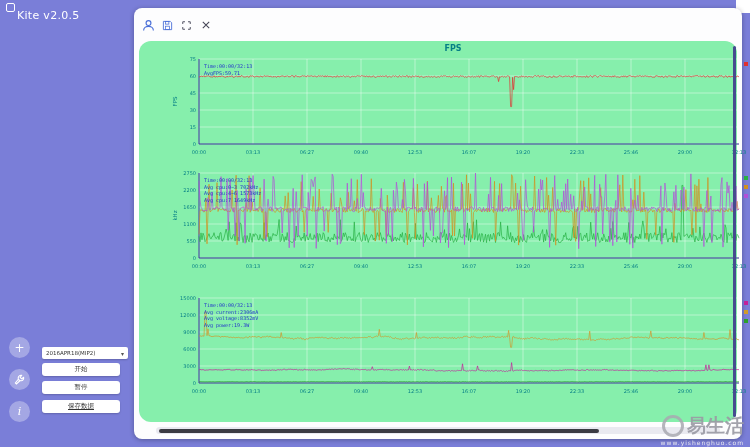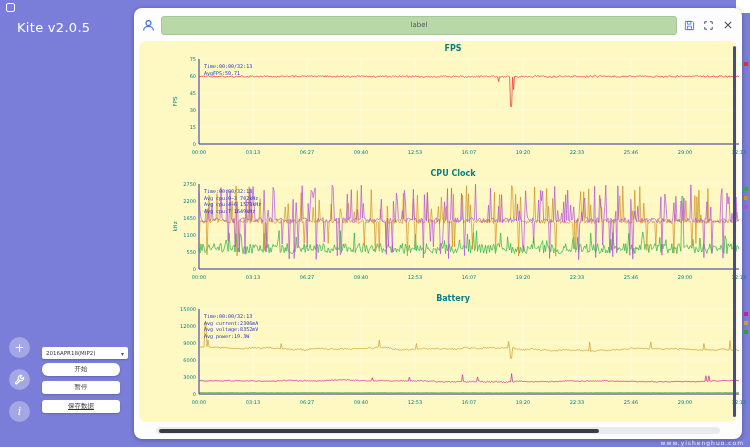--- a/index.html
+++ b/index.html
@@ -3,31 +3,31 @@
 <meta charset="utf-8">
 <style>
   html,body{margin:0;padding:0;}
   body{
     width:750px;height:447px;position:relative;overflow:hidden;
     background:#7a7ed8;
     font-family:"DejaVu Sans","Liberation Sans",sans-serif;
   }
   
   .title-icon{position:absolute;left:6px;top:3px;width:7px;height:7px;border:1px solid #fff;border-radius:2px;}
-  .titlebar-title{position:absolute;left:17px;top:20px;font-size:13px;color:#ffffff;letter-spacing:.3px;}
+  .titlebar-title{position:absolute;left:17px;top:9px;font-size:11px;color:#ffffff;letter-spacing:.3px;}
   .win-pill{position:absolute;right:0;top:0;width:14px;height:13px;background:#fff;border-radius:0 0 0 5px;display:flex;align-items:center;justify-content:center;font-size:7px;color:#888;}
 
   
   .card{position:absolute;left:134px;top:8px;width:608px;height:431px;background:#fdfdfe;border-radius:8px;box-shadow:0 1px 5px rgba(0,0,0,.3);}
   .toolbar{position:absolute;left:8px;right:8px;top:5px;height:24px;display:flex;align-items:center;gap:6px;}
   .label-bar{flex:1;height:17px;background:#b9d8a8;border:1px solid #a6c795;border-radius:3px;display:flex;align-items:center;justify-content:center;font-size:7px;color:#556;}
   .tool-icon{width:13px;height:13px;display:flex;align-items:center;justify-content:center;cursor:pointer;}
 
   
-  .charts{position:absolute;left:5px;right:5px;top:33px;bottom:17px;background:#fef9c3;border-radius:7px;padding-top:2px;padding-left:30px;}
+  .charts{position:absolute;left:5px;right:5px;top:33px;bottom:17px;background:#86efac;border-radius:12px;padding-top:2px;padding-left:30px;}
   .chart{position:relative;height:125px;}
   .chart-title{text-align:center;color:#067f86;font-size:8px;font-weight:bold;height:11px;line-height:11px;}
   svg.plot{display:block;width:598px;height:114px;}
   .vscroll{position:absolute;right:1px;top:5px;bottom:5px;width:3px;background:#464b8f;border-radius:2px;cursor:pointer;}
 
   
   .hscroll{position:absolute;left:22px;right:22px;bottom:5px;height:7px;background:#e9e9f0;border-radius:4px;}
   .hscroll-handle{position:absolute;left:3px;top:1.5px;height:4px;width:78%;background:#3b3b43;border-radius:2px;cursor:pointer;}
 
   
@@ -65,41 +65,38 @@
   </svg>
 </div>
 <div class="fab" style="top:401px;">
   <span style="font-family:'DejaVu Serif',serif;font-style:italic;font-size:11px;">i</span>
 </div>
 
 <div class="panel-select">
   <span>2016APR18(MIP2)</span>
   <span class="chev">▾</span>
 </div>
-<div class="panel-btn" style="top:363px;border-radius:6px;">
+<div class="panel-btn" style="top:363px;">
   <span>开始</span>
 </div>
 <div class="panel-btn" style="top:381px;align-items:center;">
   <span>暂停</span>
 </div>
 <div class="panel-btn" style="top:400px;text-decoration:underline;">
   <span>保存数据</span>
 </div>
 
 <div class="card">
 
   <div class="toolbar">
     <div class="tool-icon">
       <svg width="13" height="13" viewBox="0 0 16 16">
         <circle cx="8" cy="5" r="3" fill="none" stroke="#4a6fd8" stroke-width="1.4"></circle>
         <path d="M2 14 a6 5 0 0 1 12 0" fill="none" stroke="#4a6fd8" stroke-width="1.4"></path>
       </svg>
-    </div>
-    <div class="label-bar">
-      <span>label</span>
     </div>
     <div class="tool-icon">
       <svg width="11" height="11" viewBox="0 0 16 16">
         <path d="M2 2 h10 l2 2 v10 h-12 z" fill="none" stroke="#4a6fd8" stroke-width="1.3"></path>
         <rect x="5" y="9" width="6" height="5" fill="none" stroke="#4a6fd8" stroke-width="1.1"></rect>
         <rect x="5" y="2" width="5" height="4" fill="none" stroke="#4a6fd8" stroke-width="1.1"></rect>
       </svg>
     </div>
     <div class="tool-icon">
       <svg width="9" height="9" viewBox="0 0 12 12">
@@ -155,21 +152,20 @@
           <line x1="30" y1="90" x2="570" y2="90" stroke="#2e3192" stroke-width="1"></line>
           <text transform="translate(8,47.5) rotate(-90)" text-anchor="middle" font-size="5.5" fill="#067f86">FPS</text>
           <polyline points="30.0,22.5 31.0,23.1 32.0,22.0 33.0,22.3 34.0,22.8 35.0,21.6 36.0,23.1 37.0,22.1 38.0,22.2 39.0,21.9 40.0,21.8 41.0,23.0 42.0,22.7 43.0,23.1 44.0,23.0 45.0,21.7 46.0,23.3 47.0,22.4 48.0,22.7 49.0,23.0 50.0,22.0 51.0,22.8 52.0,22.3 53.0,22.0 54.0,22.3 55.0,22.9 56.0,23.0 57.1,23.3 58.1,22.0 59.1,23.2 60.1,22.2 61.1,22.5 62.1,22.4 63.1,21.7 64.1,23.3 65.1,23.2 66.1,22.7 67.1,22.0 68.1,22.4 69.1,23.1 70.1,21.9 71.1,23.1 72.1,21.8 73.1,21.6 74.1,22.9 75.1,23.0 76.1,22.9 77.1,23.0 78.1,22.1 79.1,22.8 80.1,23.4 81.1,21.7 82.1,22.4 83.1,21.8 84.1,22.0 85.1,23.0 86.1,23.1 87.1,22.1 88.1,22.5 89.1,22.2 90.1,23.3 91.1,22.1 92.1,22.2 93.1,23.0 94.1,22.7 95.1,21.6 96.1,22.4 97.1,22.2 98.1,22.1 99.1,22.0 100.1,22.6 101.1,22.4 102.1,22.2 103.1,23.3 104.1,22.3 105.1,23.2 106.1,22.2 107.1,23.4 108.1,22.7 109.1,22.2 110.1,22.9 111.2,22.6 112.2,22.1 113.2,22.1 114.2,21.8 115.2,22.9 116.2,22.3 117.2,22.6 118.2,21.6 119.2,22.7 120.2,22.7 121.2,22.8 122.2,21.8 123.2,21.7 124.2,21.8 125.2,23.3 126.2,21.7 127.2,21.9 128.2,22.6 129.2,22.5 130.2,22.9 131.2,22.7 132.2,22.5 133.2,21.6 134.2,22.2 135.2,21.9 136.2,22.1 137.2,23.0 138.2,21.7 139.2,22.1 140.2,22.2 141.2,22.2 142.2,21.7 143.2,22.2 144.2,22.5 145.2,22.1 146.2,22.1 147.2,22.8 148.2,22.8 149.2,21.7 150.2,22.3 151.2,21.8 152.2,22.5 153.2,21.7 154.2,22.2 155.2,22.9 156.2,21.6 157.2,23.1 158.2,21.7 159.2,22.6 160.2,22.4 161.2,22.4 162.2,22.5 163.2,22.9 164.2,23.2 165.3,22.0 166.3,23.0 167.3,23.2 168.3,21.6 169.3,22.9 170.3,22.8 171.3,22.2 172.3,22.4 173.3,22.6 174.3,21.6 175.3,22.5 176.3,23.0 177.3,22.2 178.3,22.4 179.3,22.1 180.3,22.8 181.3,23.3 182.3,23.0 183.3,22.0 184.3,22.6 185.3,22.2 186.3,22.8 187.3,22.4 188.3,21.7 189.3,22.0 190.3,22.0 191.3,22.6 192.3,21.7 193.3,21.8 194.3,22.3 195.3,21.8 196.3,23.1 197.3,21.9 198.3,22.2 199.3,23.2 200.3,21.8 201.3,23.0 202.3,22.8 203.3,22.9 204.3,21.7 205.3,22.9 206.3,23.3 207.3,23.3 208.3,22.2 209.3,22.3 210.3,22.7 211.3,21.7 212.3,22.9 213.3,21.9 214.3,22.3 215.3,22.5 216.3,22.1 217.3,21.6 218.3,23.2 219.4,23.0 220.4,22.0 221.4,22.8 222.4,23.0 223.4,22.3 224.4,21.7 225.4,22.7 226.4,21.8 227.4,22.4 228.4,22.9 229.4,23.1 230.4,21.6 231.4,22.5 232.4,22.9 233.4,22.0 234.4,22.3 235.4,22.4 236.4,22.9 237.4,21.7 238.4,21.7 239.4,23.4 240.4,22.0 241.4,22.7 242.4,23.4 243.4,21.8 244.4,22.5 245.4,22.8 246.4,22.1 247.4,21.9 248.4,23.0 249.4,21.8 250.4,23.3 251.4,22.8 252.4,22.1 253.4,23.1 254.4,23.3 255.4,23.0 256.4,23.1 257.4,22.1 258.4,23.1 259.4,22.3 260.4,22.8 261.4,23.1 262.4,22.5 263.4,23.1 264.4,23.1 265.4,22.1 266.4,23.0 267.4,23.3 268.4,22.9 269.4,22.6 270.4,23.2 271.4,22.4 272.4,21.9 273.5,22.6 274.5,21.8 275.5,22.0 276.5,21.7 277.5,22.7 278.5,22.5 279.5,22.7 280.5,22.1 281.5,23.3 282.5,23.1 283.5,22.7 284.5,21.8 285.5,22.6 286.5,22.3 287.5,22.5 288.5,22.3 289.5,23.0 290.5,22.9 291.5,21.6 292.5,22.3 293.5,22.1 294.5,22.3 295.5,23.4 296.5,22.6 297.5,23.3 298.5,23.1 299.5,22.0 300.5,22.7 301.5,23.0 302.5,22.7 303.5,22.2 304.5,23.1 305.5,22.6 306.5,23.0 307.5,22.2 308.5,22.6 309.5,21.8 310.5,23.4 311.5,21.8 312.5,21.8 313.5,22.5 314.5,22.9 315.5,21.9 316.5,22.2 317.5,22.1 318.5,22.6 319.5,22.7 320.5,22.9 321.5,22.5 322.5,22.0 323.5,22.0 324.5,21.8 325.5,22.7 326.5,23.1 327.6,22.5 328.6,22.9 329.6,27.6 330.6,22.7 331.6,23.1 332.6,22.5 333.6,22.3 334.6,23.1 335.6,22.4 336.6,23.1 337.6,22.7 338.6,21.8 339.6,22.2 340.6,22.8 341.6,52.6 342.6,52.6 343.6,23.3 344.6,35.6 345.6,22.5 346.6,22.5 347.6,22.6 348.6,22.9 349.6,23.3 350.6,22.7 351.6,23.1 352.6,21.7 353.6,22.9 354.6,22.1 355.6,23.2 356.6,22.4 357.6,22.5 358.6,23.2 359.6,22.5 360.6,22.5 361.6,22.9 362.6,22.8 363.6,23.3 364.6,22.7 365.6,21.6 366.6,21.6 367.6,22.5 368.6,21.8 369.6,21.6 370.6,23.1 371.6,22.2 372.6,22.0 373.6,22.1 374.6,21.7 375.6,22.7 376.6,22.5 377.6,23.2 378.6,23.2 379.6,23.2 380.6,21.9 381.7,23.2 382.7,23.3 383.7,23.2 384.7,21.7 385.7,23.1 386.7,22.9 387.7,23.2 388.7,23.0 389.7,22.0 390.7,21.7 391.7,22.1 392.7,22.2 393.7,23.2 394.7,22.4 395.7,22.3 396.7,22.0 397.7,22.3 398.7,22.4 399.7,22.0 400.7,22.3 401.7,23.3 402.7,22.1 403.7,23.3 404.7,21.6 405.7,21.8 406.7,21.8 407.7,23.1 408.7,22.2 409.7,22.8 410.7,22.6 411.7,22.6 412.7,22.8 413.7,22.8 414.7,22.7 415.7,22.6 416.7,23.3 417.7,21.7 418.7,23.3 419.7,22.9 420.7,22.2 421.7,21.6 422.7,22.7 423.7,23.3 424.7,21.7 425.7,21.8 426.7,21.6 427.7,22.5 428.7,23.2 429.7,22.6 430.7,21.6 431.7,21.7 432.7,22.2 433.7,22.5 434.7,21.9 435.8,22.2 436.8,22.4 437.8,22.4 438.8,22.5 439.8,21.9 440.8,22.9 441.8,22.4 442.8,23.1 443.8,21.8 444.8,23.1 445.8,21.6 446.8,22.6 447.8,23.2 448.8,22.7 449.8,23.1 450.8,23.3 451.8,22.7 452.8,22.0 453.8,23.1 454.8,21.7 455.8,22.8 456.8,21.9 457.8,23.3 458.8,22.1 459.8,22.0 460.8,21.6 461.8,22.0 462.8,22.6 463.8,22.4 464.8,22.3 465.8,22.9 466.8,22.9 467.8,21.9 468.8,22.1 469.8,22.3 470.8,21.6 471.8,22.0 472.8,22.7 473.8,21.9 474.8,22.6 475.8,21.9 476.8,21.9 477.8,22.4 478.8,22.2 479.8,22.8 480.8,22.6 481.8,22.3 482.8,22.8 483.8,23.3 484.8,23.1 485.8,23.2 486.8,21.7 487.8,21.9 488.8,22.2 489.9,22.8 490.9,22.5 491.9,23.1 492.9,21.9 493.9,23.2 494.9,23.3 495.9,22.5 496.9,21.9 497.9,23.4 498.9,22.5 499.9,21.8 500.9,22.1 501.9,22.2 502.9,22.9 503.9,22.8 504.9,22.9 505.9,22.8 506.9,23.3 507.9,21.5 508.9,21.9 509.9,23.0 510.9,22.4 511.9,21.9 512.9,21.8 513.9,22.8 514.9,22.1 515.9,22.3 516.9,23.0 517.9,22.1 518.9,22.5 519.9,22.2 520.9,22.0 521.9,22.7 522.9,22.9 523.9,21.7 524.9,22.6 525.9,21.7 526.9,21.8 527.9,21.6 528.9,21.7 529.9,22.7 530.9,21.6 531.9,22.5 532.9,22.7 533.9,22.2 534.9,21.7 535.9,23.2 536.9,22.9 537.9,22.3 538.9,21.6 539.9,23.1 540.9,22.8 541.9,22.8 542.9,22.2 544.0,22.5 545.0,21.7 546.0,23.1 547.0,22.8 548.0,22.6 549.0,23.3 550.0,21.6 551.0,22.0 552.0,22.1 553.0,21.7 554.0,22.9 555.0,23.3 556.0,22.4 557.0,21.7 558.0,23.3 559.0,23.0 560.0,21.8 561.0,23.2 562.0,22.4 563.0,22.8 564.0,22.3 565.0,22.8 566.0,21.9 567.0,23.3 568.0,21.9 569.0,22.3 570.0,22.9" fill="none" stroke="#e03030" stroke-width="0.7"></polyline>
           <rect x="575" y="8" width="4" height="4" fill="#e03030"></rect>
           <text x="581" y="12" font-size="4.5" fill="#333">FPS</text>
           <text x="35" y="14" font-size="5" fill="#2233cc" font-family="DejaVu Sans Mono, monospace">Time:00:00/32:13</text>
           <text x="35" y="20.5" font-size="5" fill="#2233cc" font-family="DejaVu Sans Mono, monospace">AvgFPS:59.71</text>
         </svg>
     </div>
     <div class="chart">
-      <div class="chart-title">CPU Clock</div>
       <svg class="plot" viewBox="0 0 598 114">
           <line x1="30" y1="5" x2="30" y2="90" stroke="#ffffff" stroke-opacity="0.85" stroke-width="0.5"></line>
           <text x="30" y="100" text-anchor="middle" font-size="5" fill="#067f86">00:00</text>
           <line x1="84" y1="5" x2="84" y2="90" stroke="#ffffff" stroke-opacity="0.85" stroke-width="0.5"></line>
           <text x="84" y="100" text-anchor="middle" font-size="5" fill="#067f86">03:13</text>
           <line x1="138" y1="5" x2="138" y2="90" stroke="#ffffff" stroke-opacity="0.85" stroke-width="0.5"></line>
           <text x="138" y="100" text-anchor="middle" font-size="5" fill="#067f86">06:27</text>
           <line x1="192" y1="5" x2="192" y2="90" stroke="#ffffff" stroke-opacity="0.85" stroke-width="0.5"></line>
           <text x="192" y="100" text-anchor="middle" font-size="5" fill="#067f86">09:40</text>
           <line x1="246" y1="5" x2="246" y2="90" stroke="#ffffff" stroke-opacity="0.85" stroke-width="0.5"></line>
@@ -210,21 +206,20 @@
           <polyline points="30.0,13.1 31.0,31.4 32.0,39.6 33.0,40.5 34.0,43.3 35.0,42.7 36.0,42.2 37.0,42.5 38.0,43.1 39.0,29.6 40.0,39.8 41.0,42.3 42.0,39.6 43.0,23.8 44.0,41.4 45.0,40.1 46.0,41.2 47.0,39.0 48.0,38.9 49.0,40.2 50.0,40.9 51.0,39.5 52.0,8.6 53.0,39.0 54.0,40.8 55.0,41.3 56.0,42.0 57.1,42.4 58.1,10.5 59.1,62.3 60.1,39.5 61.1,12.2 62.1,39.9 63.1,39.8 64.1,43.6 65.1,39.5 66.1,68.0 67.1,43.0 68.1,22.5 69.1,39.8 70.1,72.9 71.1,40.2 72.1,40.3 73.1,39.1 74.1,39.4 75.1,38.7 76.1,75.3 77.1,21.0 78.1,40.3 79.1,40.0 80.1,41.4 81.1,9.7 82.1,42.6 83.1,19.9 84.1,7.5 85.1,26.2 86.1,42.4 87.1,40.6 88.1,42.4 89.1,40.1 90.1,39.3 91.1,38.8 92.1,39.2 93.1,43.2 94.1,39.9 95.1,11.1 96.1,41.3 97.1,73.2 98.1,40.2 99.1,31.1 100.1,41.0 101.1,39.1 102.1,38.9 103.1,43.4 104.1,8.4 105.1,11.7 106.1,40.7 107.1,39.6 108.1,41.4 109.1,40.8 110.1,40.8 111.2,39.2 112.2,39.1 113.2,65.0 114.2,43.0 115.2,42.6 116.2,41.5 117.2,41.8 118.2,41.7 119.2,40.5 120.2,79.8 121.2,40.2 122.2,42.9 123.2,43.6 124.2,20.3 125.2,79.5 126.2,43.3 127.2,23.6 128.2,43.3 129.2,68.1 130.2,39.9 131.2,42.6 132.2,41.6 133.2,6.8 134.2,39.8 135.2,39.2 136.2,39.5 137.2,39.1 138.2,68.1 139.2,24.4 140.2,42.1 141.2,27.2 142.2,11.3 143.2,12.7 144.2,18.8 145.2,13.1 146.2,8.9 147.2,80.4 148.2,43.1 149.2,39.1 150.2,42.4 151.2,40.3 152.2,40.3 153.2,39.3 154.2,38.7 155.2,63.1 156.2,43.3 157.2,41.5 158.2,42.4 159.2,43.5 160.2,42.2 161.2,42.0 162.2,40.8 163.2,6.2 164.2,8.4 165.3,40.2 166.3,41.9 167.3,39.1 168.3,76.7 169.3,39.0 170.3,40.1 171.3,75.7 172.3,73.2 173.3,42.8 174.3,38.9 175.3,39.8 176.3,39.6 177.3,42.7 178.3,15.1 179.3,41.0 180.3,38.7 181.3,39.2 182.3,10.7 183.3,42.9 184.3,43.6 185.3,43.6 186.3,39.0 187.3,40.4 188.3,30.5 189.3,40.8 190.3,40.4 191.3,40.1 192.3,6.2 193.3,39.2 194.3,24.5 195.3,39.2 196.3,39.4 197.3,42.5 198.3,40.7 199.3,41.5 200.3,42.8 201.3,39.1 202.3,42.3 203.3,41.7 204.3,42.5 205.3,40.1 206.3,42.6 207.3,40.4 208.3,39.5 209.3,40.8 210.3,39.8 211.3,39.4 212.3,20.3 213.3,42.2 214.3,42.6 215.3,43.3 216.3,43.1 217.3,75.3 218.3,39.1 219.4,67.1 220.4,42.3 221.4,39.3 222.4,43.4 223.4,73.5 224.4,22.3 225.4,38.8 226.4,43.2 227.4,14.1 228.4,22.0 229.4,39.9 230.4,40.7 231.4,41.8 232.4,40.1 233.4,31.6 234.4,40.2 235.4,11.4 236.4,22.3 237.4,43.3 238.4,39.6 239.4,39.3 240.4,39.4 241.4,40.7 242.4,40.0 243.4,41.2 244.4,10.4 245.4,40.7 246.4,39.0 247.4,42.4 248.4,43.3 249.4,41.5 250.4,40.3 251.4,43.0 252.4,39.0 253.4,40.0 254.4,78.9 255.4,15.6 256.4,40.4 257.4,41.8 258.4,13.9 259.4,41.7 260.4,43.4 261.4,62.4 262.4,40.9 263.4,41.5 264.4,67.9 265.4,41.0 266.4,40.3 267.4,38.8 268.4,42.9 269.4,40.3 270.4,40.4 271.4,74.9 272.4,64.7 273.5,64.9 274.5,40.3 275.5,22.8 276.5,41.6 277.5,39.0 278.5,9.6 279.5,79.6 280.5,42.4 281.5,40.5 282.5,9.1 283.5,40.8 284.5,41.0 285.5,42.7 286.5,38.8 287.5,43.3 288.5,38.9 289.5,43.4 290.5,41.6 291.5,41.8 292.5,14.2 293.5,39.1 294.5,41.8 295.5,76.6 296.5,42.2 297.5,40.3 298.5,43.0 299.5,41.1 300.5,41.1 301.5,39.0 302.5,38.7 303.5,39.1 304.5,41.6 305.5,40.0 306.5,5.1 307.5,41.3 308.5,41.2 309.5,40.4 310.5,39.0 311.5,40.4 312.5,42.8 313.5,43.5 314.5,39.4 315.5,42.7 316.5,41.4 317.5,43.2 318.5,42.3 319.5,26.2 320.5,43.1 321.5,9.3 322.5,40.5 323.5,39.5 324.5,39.1 325.5,42.3 326.5,42.5 327.6,40.6 328.6,43.6 329.6,27.4 330.6,43.1 331.6,42.9 332.6,15.6 333.6,43.6 334.6,40.4 335.6,40.7 336.6,38.8 337.6,39.9 338.6,39.5 339.6,43.4 340.6,40.3 341.6,38.9 342.6,43.3 343.6,40.9 344.6,42.6 345.6,41.8 346.6,40.1 347.6,41.6 348.6,25.1 349.6,41.6 350.6,31.9 351.6,40.2 352.6,43.1 353.6,67.1 354.6,72.2 355.6,40.4 356.6,11.7 357.6,31.1 358.6,39.1 359.6,39.8 360.6,42.3 361.6,40.4 362.6,41.8 363.6,38.9 364.6,64.2 365.6,42.7 366.6,42.2 367.6,41.7 368.6,41.6 369.6,21.0 370.6,43.4 371.6,11.3 372.6,21.8 373.6,12.0 374.6,41.4 375.6,40.3 376.6,40.8 377.6,40.1 378.6,42.0 379.6,43.0 380.6,79.4 381.7,40.5 382.7,43.2 383.7,42.1 384.7,40.0 385.7,7.5 386.7,40.5 387.7,42.9 388.7,31.4 389.7,41.1 390.7,40.5 391.7,41.2 392.7,34.0 393.7,43.0 394.7,22.8 395.7,43.6 396.7,15.7 397.7,41.3 398.7,11.0 399.7,41.6 400.7,41.9 401.7,26.2 402.7,41.2 403.7,39.7 404.7,27.8 405.7,42.4 406.7,43.6 407.7,43.1 408.7,39.4 409.7,80.7 410.7,43.4 411.7,43.3 412.7,32.9 413.7,41.7 414.7,24.6 415.7,19.0 416.7,39.1 417.7,38.9 418.7,39.0 419.7,43.4 420.7,43.2 421.7,40.0 422.7,39.4 423.7,42.1 424.7,41.8 425.7,7.3 426.7,78.5 427.7,39.3 428.7,38.8 429.7,43.2 430.7,16.2 431.7,28.8 432.7,28.8 433.7,66.0 434.7,41.6 435.8,28.1 436.8,6.3 437.8,42.0 438.8,39.2 439.8,40.0 440.8,74.2 441.8,39.3 442.8,41.0 443.8,77.7 444.8,40.4 445.8,42.3 446.8,32.3 447.8,74.0 448.8,6.8 449.8,40.0 450.8,43.1 451.8,41.8 452.8,39.8 453.8,41.2 454.8,42.7 455.8,38.7 456.8,41.6 457.8,42.3 458.8,42.3 459.8,40.5 460.8,76.3 461.8,20.2 462.8,41.4 463.8,80.1 464.8,39.5 465.8,32.1 466.8,40.2 467.8,42.2 468.8,27.2 469.8,40.9 470.8,42.5 471.8,42.5 472.8,39.3 473.8,41.9 474.8,41.8 475.8,39.6 476.8,41.3 477.8,39.3 478.8,43.2 479.8,40.8 480.8,40.5 481.8,41.2 482.8,38.9 483.8,40.7 484.8,39.2 485.8,40.3 486.8,40.6 487.8,43.5 488.8,39.9 489.9,40.1 490.9,38.8 491.9,17.8 492.9,76.2 493.9,39.2 494.9,42.9 495.9,15.0 496.9,24.4 497.9,39.5 498.9,42.8 499.9,40.3 500.9,43.6 501.9,42.2 502.9,43.5 503.9,38.8 504.9,23.8 505.9,42.6 506.9,17.3 507.9,40.2 508.9,42.5 509.9,40.0 510.9,42.8 511.9,22.0 512.9,24.6 513.9,41.3 514.9,19.1 515.9,40.9 516.9,42.9 517.9,42.4 518.9,39.2 519.9,41.4 520.9,40.7 521.9,5.9 522.9,40.1 523.9,42.3 524.9,43.0 525.9,42.9 526.9,38.9 527.9,43.4 528.9,41.6 529.9,41.0 530.9,43.0 531.9,39.6 532.9,41.4 533.9,41.9 534.9,78.6 535.9,39.4 536.9,40.0 537.9,22.6 538.9,43.4 539.9,40.0 540.9,41.3 541.9,28.0 542.9,74.7 544.0,42.2 545.0,43.4 546.0,42.4 547.0,41.9 548.0,43.0 549.0,41.3 550.0,43.5 551.0,42.2 552.0,16.5 553.0,9.6 554.0,79.1 555.0,39.5 556.0,40.6 557.0,42.3 558.0,13.9 559.0,25.1 560.0,17.6 561.0,39.4 562.0,43.3 563.0,34.2 564.0,42.6 565.0,43.1 566.0,41.3 567.0,18.0 568.0,42.5 569.0,41.1 570.0,41.5" fill="none" stroke="#b24fd8" stroke-width="0.7"></polyline>
           <rect x="575" y="26" width="4" height="4" fill="#b24fd8"></rect>
           <text x="581" y="30" font-size="4.5" fill="#333">cpu:7</text>
           <text x="35" y="14" font-size="5" fill="#2233cc" font-family="DejaVu Sans Mono, monospace">Time:00:00/32:13</text>
           <text x="35" y="20.5" font-size="5" fill="#2233cc" font-family="DejaVu Sans Mono, monospace">Avg cpu:0~3 702kHz</text>
           <text x="35" y="27" font-size="5" fill="#2233cc" font-family="DejaVu Sans Mono, monospace">Avg cpu:4~6 1573kHz</text>
           <text x="35" y="33.5" font-size="5" fill="#2233cc" font-family="DejaVu Sans Mono, monospace">Avg cpu:7 1649kHz</text>
         </svg>
     </div>
     <div class="chart">
-      <div class="chart-title">Battery</div>
       <svg class="plot" viewBox="0 0 598 114">
           <line x1="30" y1="5" x2="30" y2="90" stroke="#ffffff" stroke-opacity="0.85" stroke-width="0.5"></line>
           <text x="30" y="100" text-anchor="middle" font-size="5" fill="#067f86">00:00</text>
           <line x1="84" y1="5" x2="84" y2="90" stroke="#ffffff" stroke-opacity="0.85" stroke-width="0.5"></line>
           <text x="84" y="100" text-anchor="middle" font-size="5" fill="#067f86">03:13</text>
           <line x1="138" y1="5" x2="138" y2="90" stroke="#ffffff" stroke-opacity="0.85" stroke-width="0.5"></line>
           <text x="138" y="100" text-anchor="middle" font-size="5" fill="#067f86">06:27</text>
           <line x1="192" y1="5" x2="192" y2="90" stroke="#ffffff" stroke-opacity="0.85" stroke-width="0.5"></line>
           <text x="192" y="100" text-anchor="middle" font-size="5" fill="#067f86">09:40</text>
           <line x1="246" y1="5" x2="246" y2="90" stroke="#ffffff" stroke-opacity="0.85" stroke-width="0.5"></line>
@@ -272,14 +267,18 @@
     </div>
     <div class="vscroll"></div>
   </div>
 
   <div class="hscroll">
     <div class="hscroll-handle"></div>
   </div>
 </div>
 
 <div class="watermark">
+  <div class="wm-row">
+    <div class="wm-logo"></div>
+    <div class="wm-main">易生活</div>
+  </div>
   <div class="wm-sub">www.yishenghuo.com</div>
 </div>
 
 </body></html>

